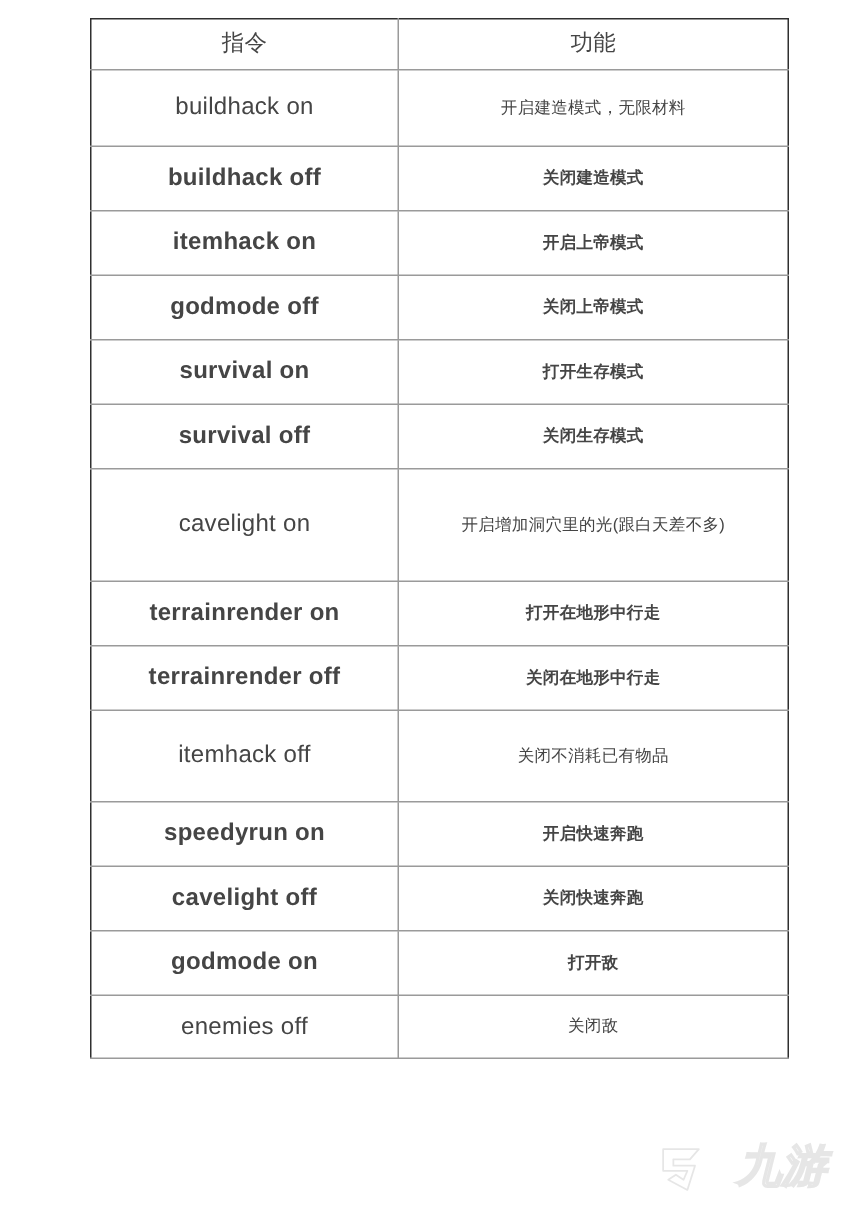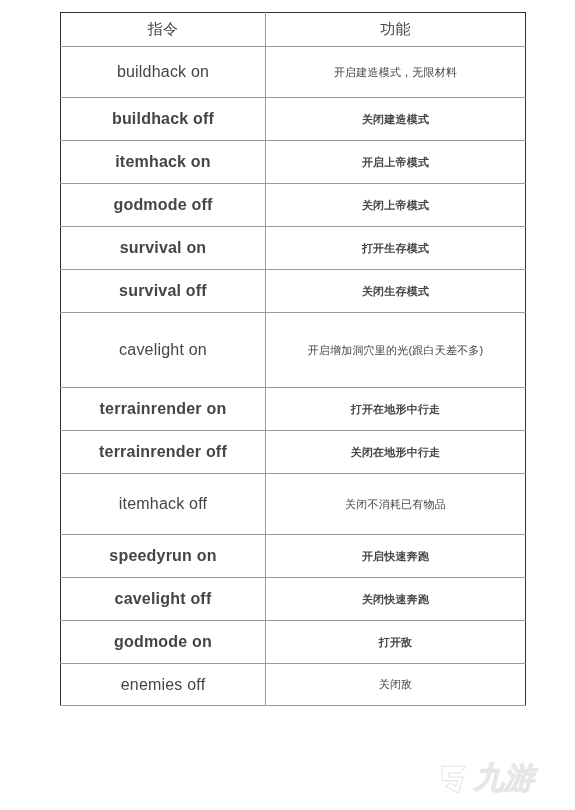--- a/index.html
+++ b/index.html
@@ -117,21 +117,21 @@
         rgba(255,255,255,0.72) 100%);
   }
   #watermark .wm-mark {
     position: absolute;
     left: 14px;
     top: 27px;
     width: 138px;
     height: 46px;
     display: flex;
     align-items: center;
-    gap: 3px;
+    gap: 20px;
     opacity: 0.55;
   }
   #watermark .wm-logo {
     width: 34px;
     height: 34px;
     flex: 0 0 auto;
   }
   #watermark .wm-text {
     font-family: "DejaVu Sans", sans-serif;
     font-size: 30px;

